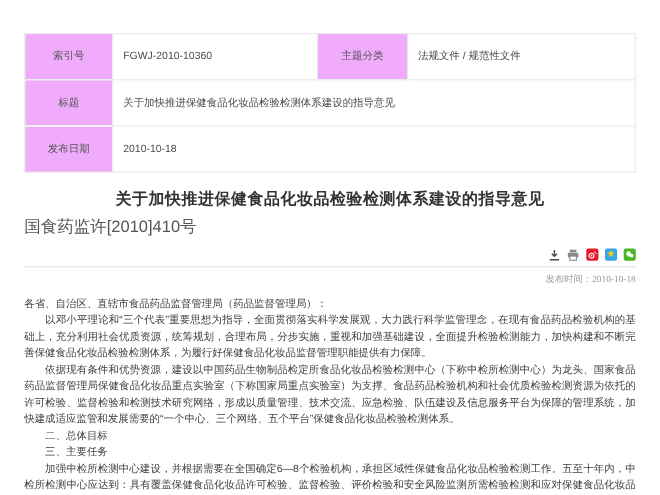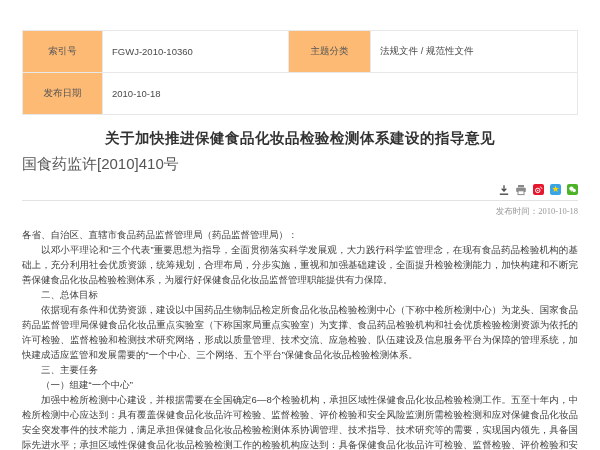--- a/index.html
+++ b/index.html
@@ -6,21 +6,21 @@
   body{
     width:600px;height:450px;background:#ffffff;overflow:hidden;
     font-family:"Liberation Sans","DejaVu Sans",sans-serif;
     color:#404040;
   }
   .page{padding:30px 22px 0 22px;}
 
   
   table.meta{width:100%;border-collapse:collapse;table-layout:fixed;font-size:9.5px;color:#4a4a4a;}
   table.meta td{border:1px solid #e8e8e8;height:21px;padding:10px 9px;overflow:hidden;white-space:nowrap;}
-  table.meta td.lab{background:#fdba74;text-align:center;color:#555;padding:1px 2px;}
+  table.meta td.lab{background:#f0abfc;text-align:center;color:#555;padding:1px 2px;}
   col.c1{width:80px;} col.c2{width:186px;} col.c3{width:82px;} col.c4{width:auto;}
 
   
   .doc-title{text-align:center;font-size:14.5px;font-weight:bold;color:#333;margin:14px 0 7px 0;letter-spacing:0.5px;}
   .doc-number{text-align:left;font-size:15px;color:#555;margin-bottom:9px;}
 
   
   .toolbar{display:flex;justify-content:flex-end;align-items:center;gap:5px;height:13px;}
   .tool-btn{width:12px;height:12px;display:inline-flex;align-items:center;justify-content:center;cursor:pointer;}
   .share{width:11px;height:11px;border-radius:2px;display:inline-flex;align-items:center;justify-content:center;cursor:pointer;margin-left:1px;}
@@ -48,20 +48,24 @@
         <col class="c2">
         <col class="c3">
         <col class="c4">
       </colgroup>
     <tbody>
         <tr>
       <td class="lab">索引号</td>
       <td>FGWJ-2010-10360</td>
       <td class="lab">主题分类</td>
       <td>法规文件 / 规范性文件</td>
+    </tr>
+    <tr>
+      <td class="lab">标题</td>
+      <td colspan="3">关于加快推进保健食品化妆品检验检测体系建设的指导意见</td>
     </tr>
     <tr>
       <td class="lab">发布日期</td>
       <td colspan="3">2010-10-18</td>
     </tr>
   </tbody>
     </table>
 
   <div class="doc-title">关于加快推进保健食品化妆品检验检测体系建设的指导意见</div>
   <div class="doc-number">国食药监许[2010]410号</div>
@@ -99,20 +103,19 @@
 
   <hr class="separator">
 
   <div class="publish-time">
     <span>发布时间：</span><span>2010-10-18</span>
   </div>
 
   <div class="body">
       <p>各省、自治区、直辖市食品药品监督管理局（药品监督管理局）：</p>
       <p class="indent">以邓小平理论和“三个代表”重要思想为指导，全面贯彻落实科学发展观，大力践行科学监管理念，在现有食品药品检验机构的基础上，充分利用社会优质资源，统筹规划，合理布局，分步实施，重视和加强基础建设，全面提升检验检测能力，加快构建和不断完善保健食品化妆品检验检测体系，为履行好保健食品化妆品监督管理职能提供有力保障。</p>
+      <p class="indent">依据现有条件和优势资源，建设以中国药品生物制品检定所食品化妆品检验检测中心（下称中检所检测中心）为龙头、国家食品药品监督管理局保健食品化妆品重点实验室（下称国家局重点实验室）为支撑、食品药品检验机构和社会优质检验检测资源为依托的许可检验、监督检验和检测技术研究网络，形成以质量管理、技术交流、应急检验、队伍建设及信息服务平台为保障的管理系统，加快建成适应监管和发展需要的“一个中心、三个网络、五个平台”保健食品化妆品检验检测体系。</p>
       <p class="indent">二、总体目标</p>
-      <p class="indent">依据现有条件和优势资源，建设以中国药品生物制品检定所食品化妆品检验检测中心（下称中检所检测中心）为龙头、国家食品药品监督管理局保健食品化妆品重点实验室（下称国家局重点实验室）为支撑、食品药品检验机构和社会优质检验检测资源为依托的许可检验、监督检验和检测技术研究网络，形成以质量管理、技术交流、应急检验、队伍建设及信息服务平台为保障的管理系统，加快建成适应监管和发展需要的“一个中心、三个网络、五个平台”保健食品化妆品检验检测体系。</p>
       <p class="indent">三、主要任务</p>
-      <p class="indent">（一）组建“一个中心”</p>
       <p class="indent">加强中检所检测中心建设，并根据需要在全国确定6—8个检验机构，承担区域性保健食品化妆品检验检测工作。五至十年内，中检所检测中心应达到：具有覆盖保健食品化妆品许可检验、监督检验、评价检验和安全风险监测所需检验检测和应对保健食品化妆品安全突发事件的技术能力，满足承担保健食品化妆品检验检测体系协调管理、技术指导、技术研究等的需要，实现国内领先，具备国际先进水平；承担区域性保健食品化妆品检验检测工作的检验机构应达到：具备保健食品化妆品许可检验、监督检验、评价检验和安全风险监测所需检验检测能力，协助中检所检测中心开展检验检测技术研究、技术指导和技术服务，实现区域领先，具备国内先进水平。</p>
     </div>
 
 </div>
 
 </body></html>

